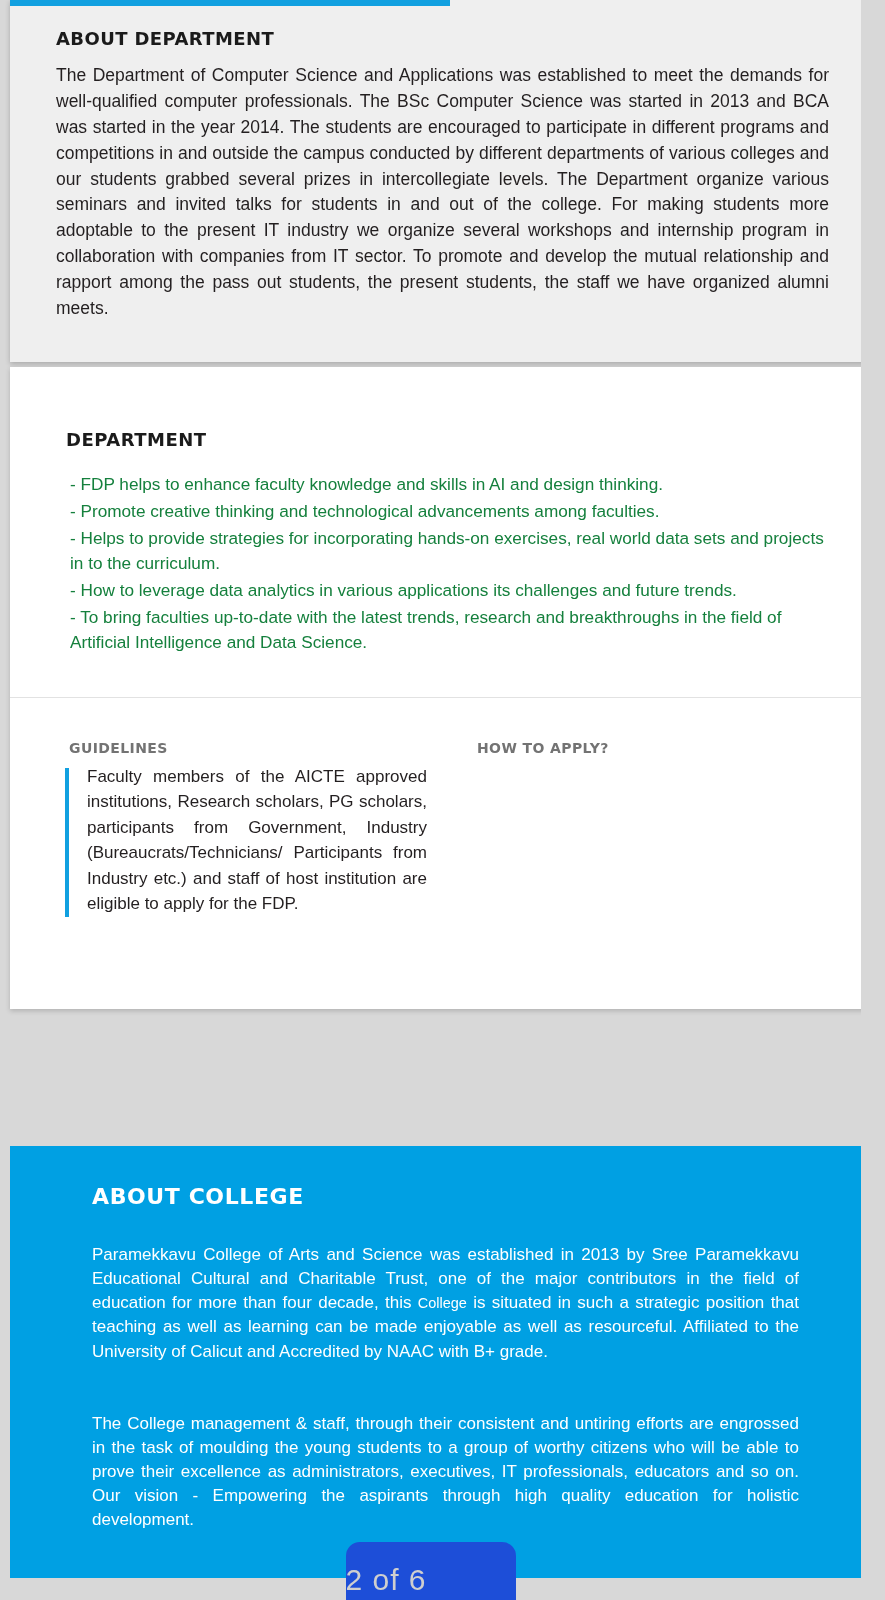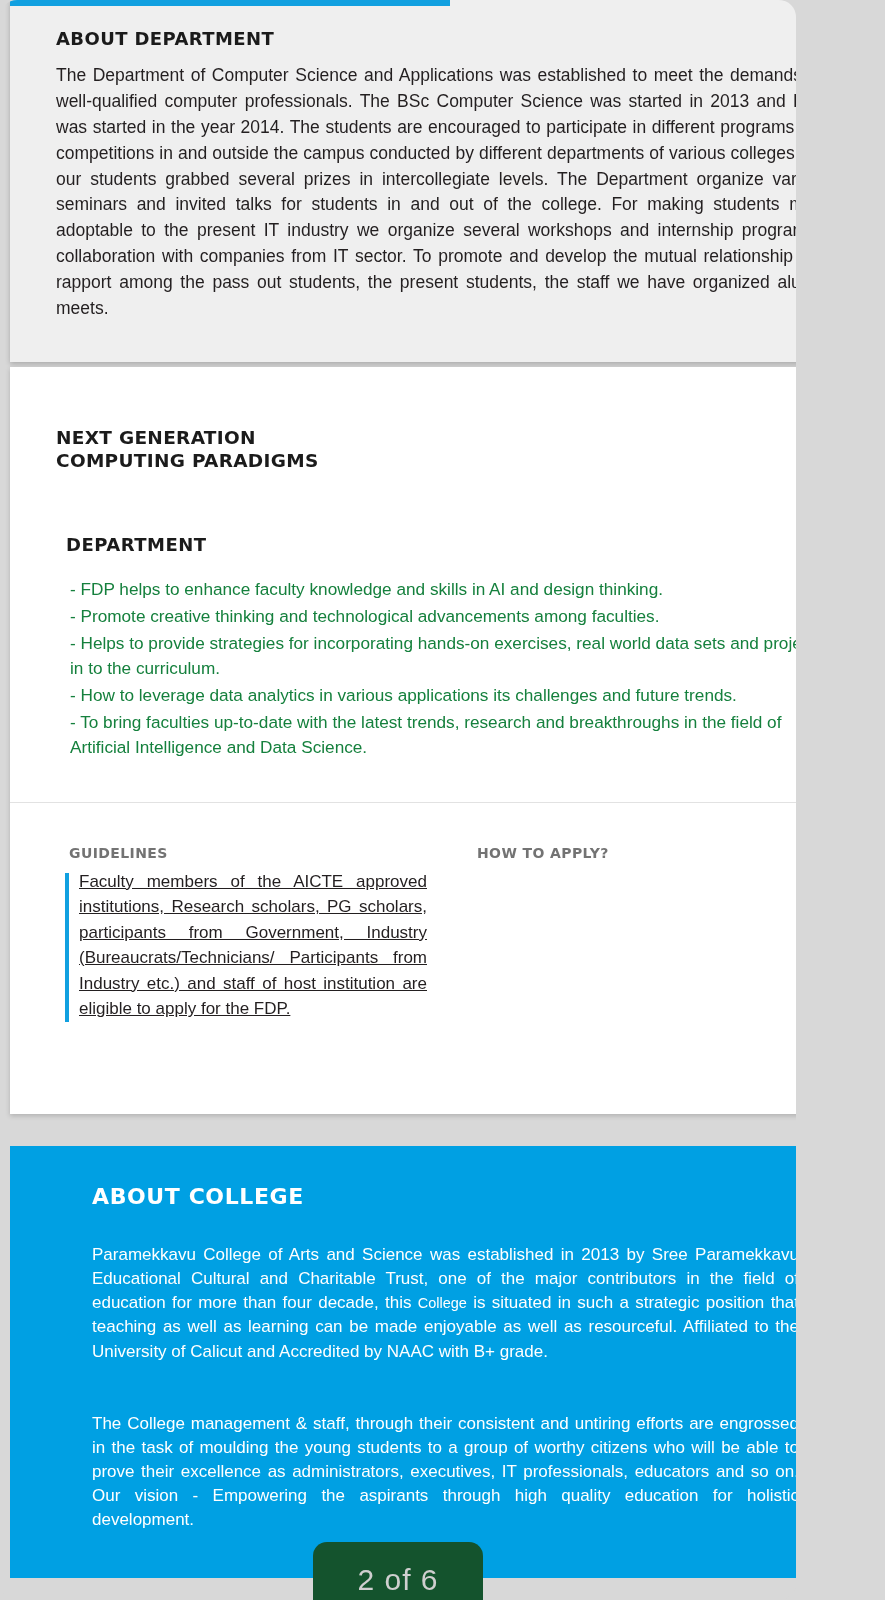--- a/index.html
+++ b/index.html
@@ -9,25 +9,24 @@
   }
   body {
     width: 885px;
     min-height: 1600px;
     font-family: "Liberation Sans", sans-serif;
     color: #231f20;
     -webkit-font-smoothing: antialiased;
   }
   .page {
     position: relative;
-    width: 796px;
+    width: 861px;
     min-height: 1600px;
     overflow: hidden;
     background: #d8d8d8;
-    border-radius: 17px;
   }
 
   
   .about-dept-card {
     position: absolute;
     left: 10px;
     top: 0px;
     width: 865px;
     background: #efefef;
     box-shadow: 0 2px 5px rgba(0,0,0,0.22);
@@ -114,22 +113,21 @@
   .col-title {
     font-family: "DejaVu Sans", sans-serif;
     font-weight: bold;
     font-size: 14px;
     letter-spacing: 0.4px;
     color: #737373;
     margin: 0 0 8px 4px;
   }
   .col-body {
     position: relative;
-    padding-left: 14px;
-    text-decoration: underline;
+    padding-left: 22px;
   }
   .col-body:before {
     content: "";
     position: absolute;
     left: 0;
     top: 4px;
     bottom: 0;
     width: 4px;
     background: #11a0e0;
   }
@@ -199,25 +197,25 @@
 
   
   .page-pill {
     position: absolute;
     left: 50%;
     transform: translateX(-50%);
     top: 1542px;
     width: 170px;
     height: 58px;
     border-radius: 14px 14px 0 0;
-    background: #14532d;
+    background: #1d4ed8;
     color: #cfcfcf;
     display: flex;
     align-items: center;
-    justify-content: center;
+    justify-content: flex-start;
     font-size: 30px;
     letter-spacing: 1px;
     font-family: "Liberation Sans", sans-serif;
     overflow: hidden;
   }
   .page-pill span { display: block; padding-top: 18px; }
 </style>
 </head>
 <body>
 
@@ -226,24 +224,20 @@
   <div class="about-dept-card">
     <div class="top-accent"></div>
     <div class="about-dept-inner">
       <h2 class="section-heading">ABOUT DEPARTMENT</h2>
       <p class="body-text">The Department of Computer Science and Applications was established to meet the demands for well-qualified computer professionals. The BSc Computer Science was started in 2013 and BCA was started in the year 2014. The students are encouraged to participate in different programs and competitions in and outside the campus conducted by different departments of various colleges and our students grabbed several prizes in intercollegiate levels. The Department organize various seminars and invited talks for students in and out of the college. For making students more adoptable to the present IT industry we organize several workshops and internship program in collaboration with companies from IT sector. To promote and develop the mutual relationship and rapport among the pass out students, the present students, the staff we have organized alumni meets.</p>
     </div>
   </div>
 
   <div class="main-card">
 
-    <div class="prog-title">
-      <div>NEXT GENERATION</div>
-      <div>COMPUTING PARADIGMS</div>
-    </div>
 
     <div class="objectives-wrap">
       <h3 class="objectives-title">DEPARTMENT</h3>
       <p class="objective-line">- FDP helps to enhance faculty knowledge and skills in AI and design thinking.</p>
       <p class="objective-line">- Promote creative thinking and technological advancements among faculties.</p>
       <p class="objective-line">- Helps to provide strategies for incorporating hands-on exercises, real world data sets and projects in to the curriculum.</p>
       <p class="objective-line">- How to leverage data analytics in various applications its challenges and future trends.</p>
       <p class="objective-line">- To bring faculties up-to-date with the latest trends, research and breakthroughs in the field of Artificial Intelligence and Data Science.</p>
     </div>
 

